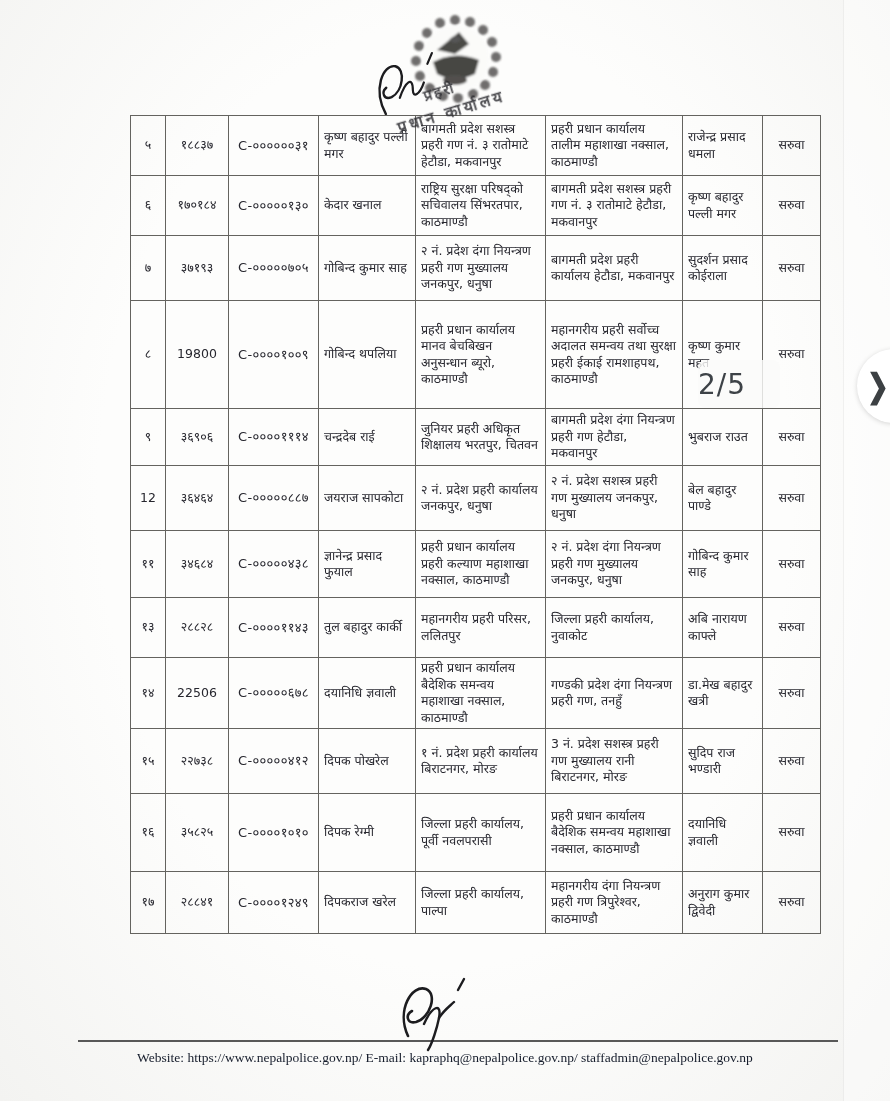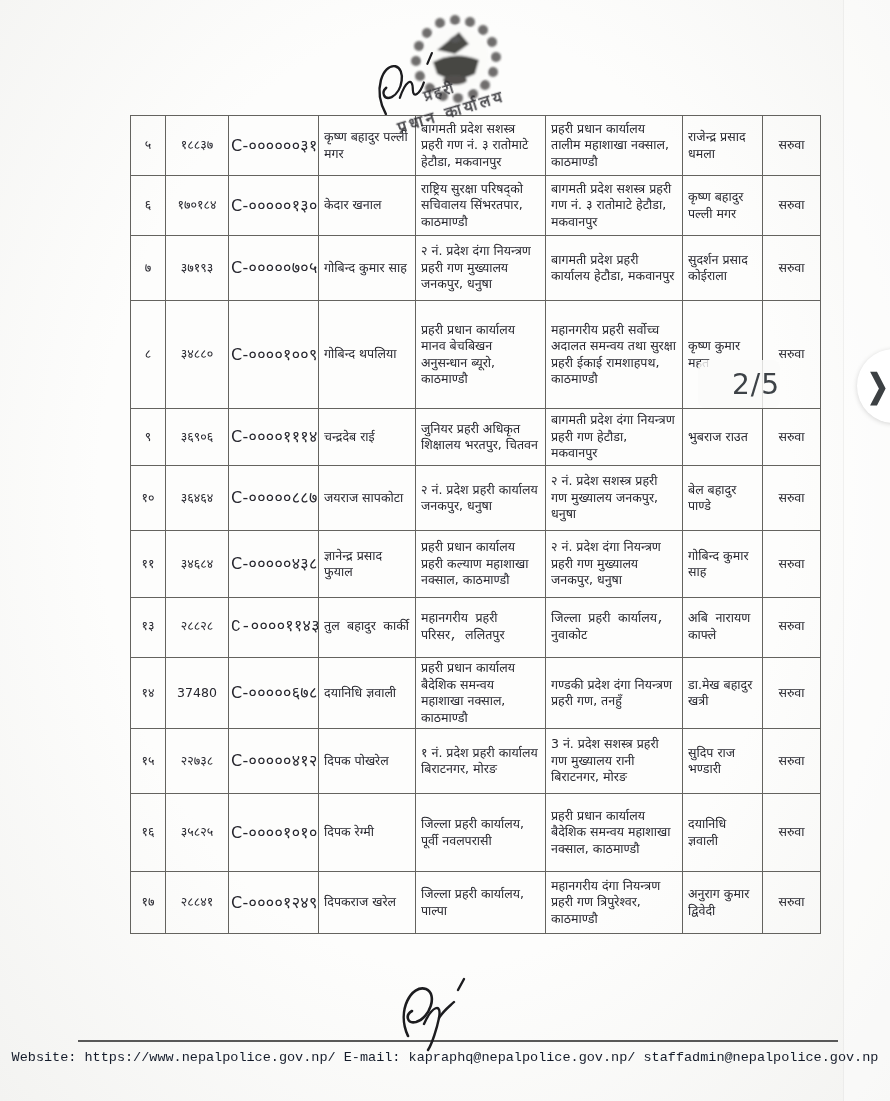--- a/index.html
+++ b/index.html
@@ -14,55 +14,55 @@
     border-collapse:collapse;table-layout:fixed;
     filter:blur(0.2px) contrast(0.98);
   }
   .doc-table td{
     border:1px solid #63625e;
     font-size:12.5px;line-height:1.32;color:#24242c;
     padding:2px 5px;vertical-align:middle;overflow:hidden;
   }
   td.c-center{text-align:center;padding:2px 2px;}
   td.c-left{text-align:left;}
-  td.cno{font-size:16px;letter-spacing:.3px;}
+  td.cno{font-size:13px;letter-spacing:.3px;}
   
   .emblem{position:absolute;left:403px;top:10px;width:104px;height:104px;opacity:.88;}
   .sig-top{position:absolute;left:368px;top:44px;width:90px;height:80px;transform:rotate(-8deg);}
   .stamp{
     position:absolute;left:388px;top:96px;width:230px;z-index:5;
     transform:rotate(-17deg);transform-origin:left top;
     color:rgba(42,42,46,.82);filter:blur(.4px);
     font-weight:bold;pointer-events:none;
   }
   .stamp .l1{font-size:15px;letter-spacing:2px;margin-left:34px;}
   .stamp .l2{font-size:16px;letter-spacing:3px;margin-top:2px;}
   
   .page-indicator{
     position:absolute;left:698px;top:360px;width:82px;height:48px;z-index:8;
     background:rgba(250,250,249,.82);border-radius:8px;
-    display:flex;align-items:center;justify-content:flex-end;
+    display:flex;align-items:center;justify-content:flex-start;
     font-size:28px;color:#3d4247;letter-spacing:1px;
   }
   .edge-strip{position:absolute;left:843px;top:0;width:47px;height:1101px;
     background:rgba(255,255,255,.45);border-left:1px solid rgba(0,0,0,.05);}
   .next-btn{
     position:absolute;left:857px;top:349px;width:74px;height:74px;z-index:9;
     background:#fff;border:none;border-radius:50%;
     box-shadow:0 1px 5px rgba(0,0,0,.16);cursor:pointer;
     display:flex;align-items:center;justify-content:flex-start;
     padding:0 0 0 10px;box-sizing:border-box;
   }
   .next-btn .chev{font-size:26px;font-weight:bold;color:#3c4043;transform:scaleY(1.25);}
   
   .sig-bottom{position:absolute;left:392px;top:972px;width:95px;height:82px;z-index:4;}
   .footer-rule{position:absolute;left:78px;top:1040px;width:760px;height:2px;background:#3c3c3c;opacity:.85;}
   .footer-text{
     position:absolute;left:0;top:1050px;width:890px;text-align:center;
-    font-family:Liberation Mono, monospace;font-size:13.5px;color:#151c2b;
+    font-family:Liberation Serif, serif;font-size:13.5px;color:#151c2b;
   }
   svg .ink{stroke:#1c1c1f;fill:none;stroke-linecap:round;}
 </style>
 </head>
 <body>
 
 <div class="screen">
 
   <svg class="emblem" viewBox="0 0 104 104">
     <g filter="url(#fz)">
@@ -145,71 +145,71 @@
           <td class="c-center">३७१९३</td>
           <td class="c-center cno">C-०००००७०५</td>
           <td class="c-left">गोबिन्द कुमार साह</td>
           <td class="c-left">२ नं. प्रदेश दंगा नियन्त्रण प्रहरी गण मुख्यालय जनकपुर, धनुषा</td>
           <td class="c-left">बागमती प्रदेश प्रहरी कार्यालय हेटौडा, मकवानपुर</td>
           <td class="c-left">सुदर्शन प्रसाद कोईराला</td>
           <td class="c-center">सरुवा</td>
         </tr>
         <tr style="height: 108px;">
           <td class="c-center">८</td>
-          <td class="c-center">३४८८०</td>
+          <td class="c-center">19800</td>
           <td class="c-center cno">C-००००१००९</td>
           <td class="c-left">गोबिन्द थपलिया</td>
           <td class="c-left">प्रहरी प्रधान कार्यालय मानव बेचबिखन अनुसन्धान ब्यूरो, काठमाण्डौ</td>
           <td class="c-left">महानगरीय प्रहरी सर्वोच्च अदालत समन्वय तथा सुरक्षा प्रहरी ईकाई रामशाहपथ, काठमाण्डौ</td>
           <td class="c-left">कृष्ण कुमार महत</td>
           <td class="c-center">सरुवा</td>
         </tr>
         <tr style="height: 57px;">
           <td class="c-center">९</td>
           <td class="c-center">३६९०६</td>
           <td class="c-center cno">C-००००१११४</td>
           <td class="c-left">चन्द्रदेब राई</td>
           <td class="c-left">जुनियर प्रहरी अधिकृत शिक्षालय भरतपुर, चितवन</td>
           <td class="c-left">बागमती प्रदेश दंगा नियन्त्रण प्रहरी गण हेटौडा, मकवानपुर</td>
           <td class="c-left">भुबराज राउत</td>
           <td class="c-center">सरुवा</td>
         </tr>
         <tr style="height: 65px;">
-          <td class="c-center">१०</td>
+          <td class="c-center">12</td>
           <td class="c-center">३६४६४</td>
           <td class="c-center cno">C-०००००८८७</td>
           <td class="c-left">जयराज सापकोटा</td>
           <td class="c-left">२ नं. प्रदेश प्रहरी कार्यालय जनकपुर, धनुषा</td>
           <td class="c-left">२ नं. प्रदेश सशस्त्र प्रहरी गण मुख्यालय जनकपुर, धनुषा</td>
           <td class="c-left">बेल बहादुर पाण्डे</td>
           <td class="c-center">सरुवा</td>
         </tr>
         <tr style="height: 67px;">
           <td class="c-center">११</td>
           <td class="c-center">३४६८४</td>
           <td class="c-center cno">C-०००००४३८</td>
           <td class="c-left">ज्ञानेन्द्र प्रसाद फुयाल</td>
           <td class="c-left">प्रहरी प्रधान कार्यालय प्रहरी कल्याण महाशाखा नक्साल, काठमाण्डौ</td>
           <td class="c-left">२ नं. प्रदेश दंगा नियन्त्रण प्रहरी गण मुख्यालय जनकपुर, धनुषा</td>
           <td class="c-left">गोबिन्द कुमार साह</td>
           <td class="c-center">सरुवा</td>
         </tr>
-        <tr style="height: 60px; font-family: Liberation Mono, monospace;">
+        <tr style="height: 60px;">
           <td class="c-center">१३</td>
           <td class="c-center">२८८२८</td>
           <td class="c-center cno">C-००००११४३</td>
           <td class="c-left">तुल बहादुर कार्की</td>
           <td class="c-left">महानगरीय प्रहरी परिसर, ललितपुर</td>
           <td class="c-left">जिल्ला प्रहरी कार्यालय, नुवाकोट</td>
           <td class="c-left">अबि नारायण काफ्ले</td>
           <td class="c-center">सरुवा</td>
         </tr>
         <tr style="height: 61px;">
           <td class="c-center">१४</td>
-          <td class="c-center">37480</td>
+          <td class="c-center">22506</td>
           <td class="c-center cno">C-०००००६७८</td>
           <td class="c-left">दयानिधि ज्ञवाली</td>
           <td class="c-left">प्रहरी प्रधान कार्यालय बैदेशिक समन्वय महाशाखा नक्साल, काठमाण्डौ</td>
           <td class="c-left">गण्डकी प्रदेश दंगा नियन्त्रण प्रहरी गण, तनहुँ</td>
           <td class="c-left">डा.मेख बहादुर खत्री</td>
           <td class="c-center">सरुवा</td>
         </tr>
         <tr style="height: 65px;">
           <td class="c-center">१५</td>
           <td class="c-center">२२७३८</td>

